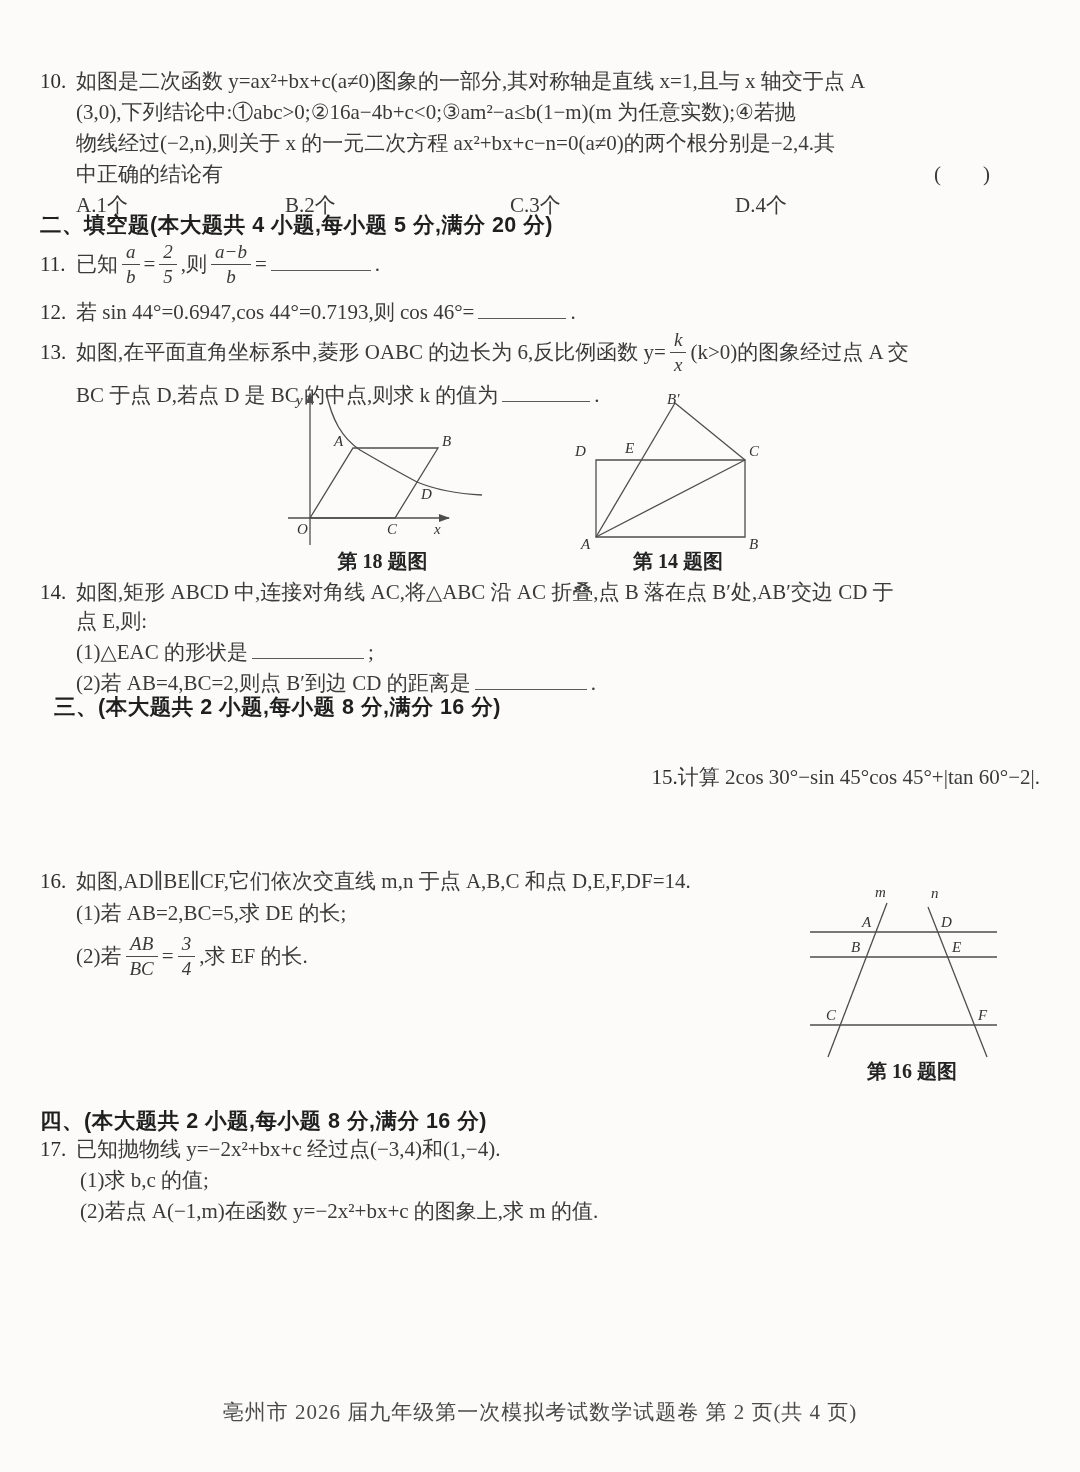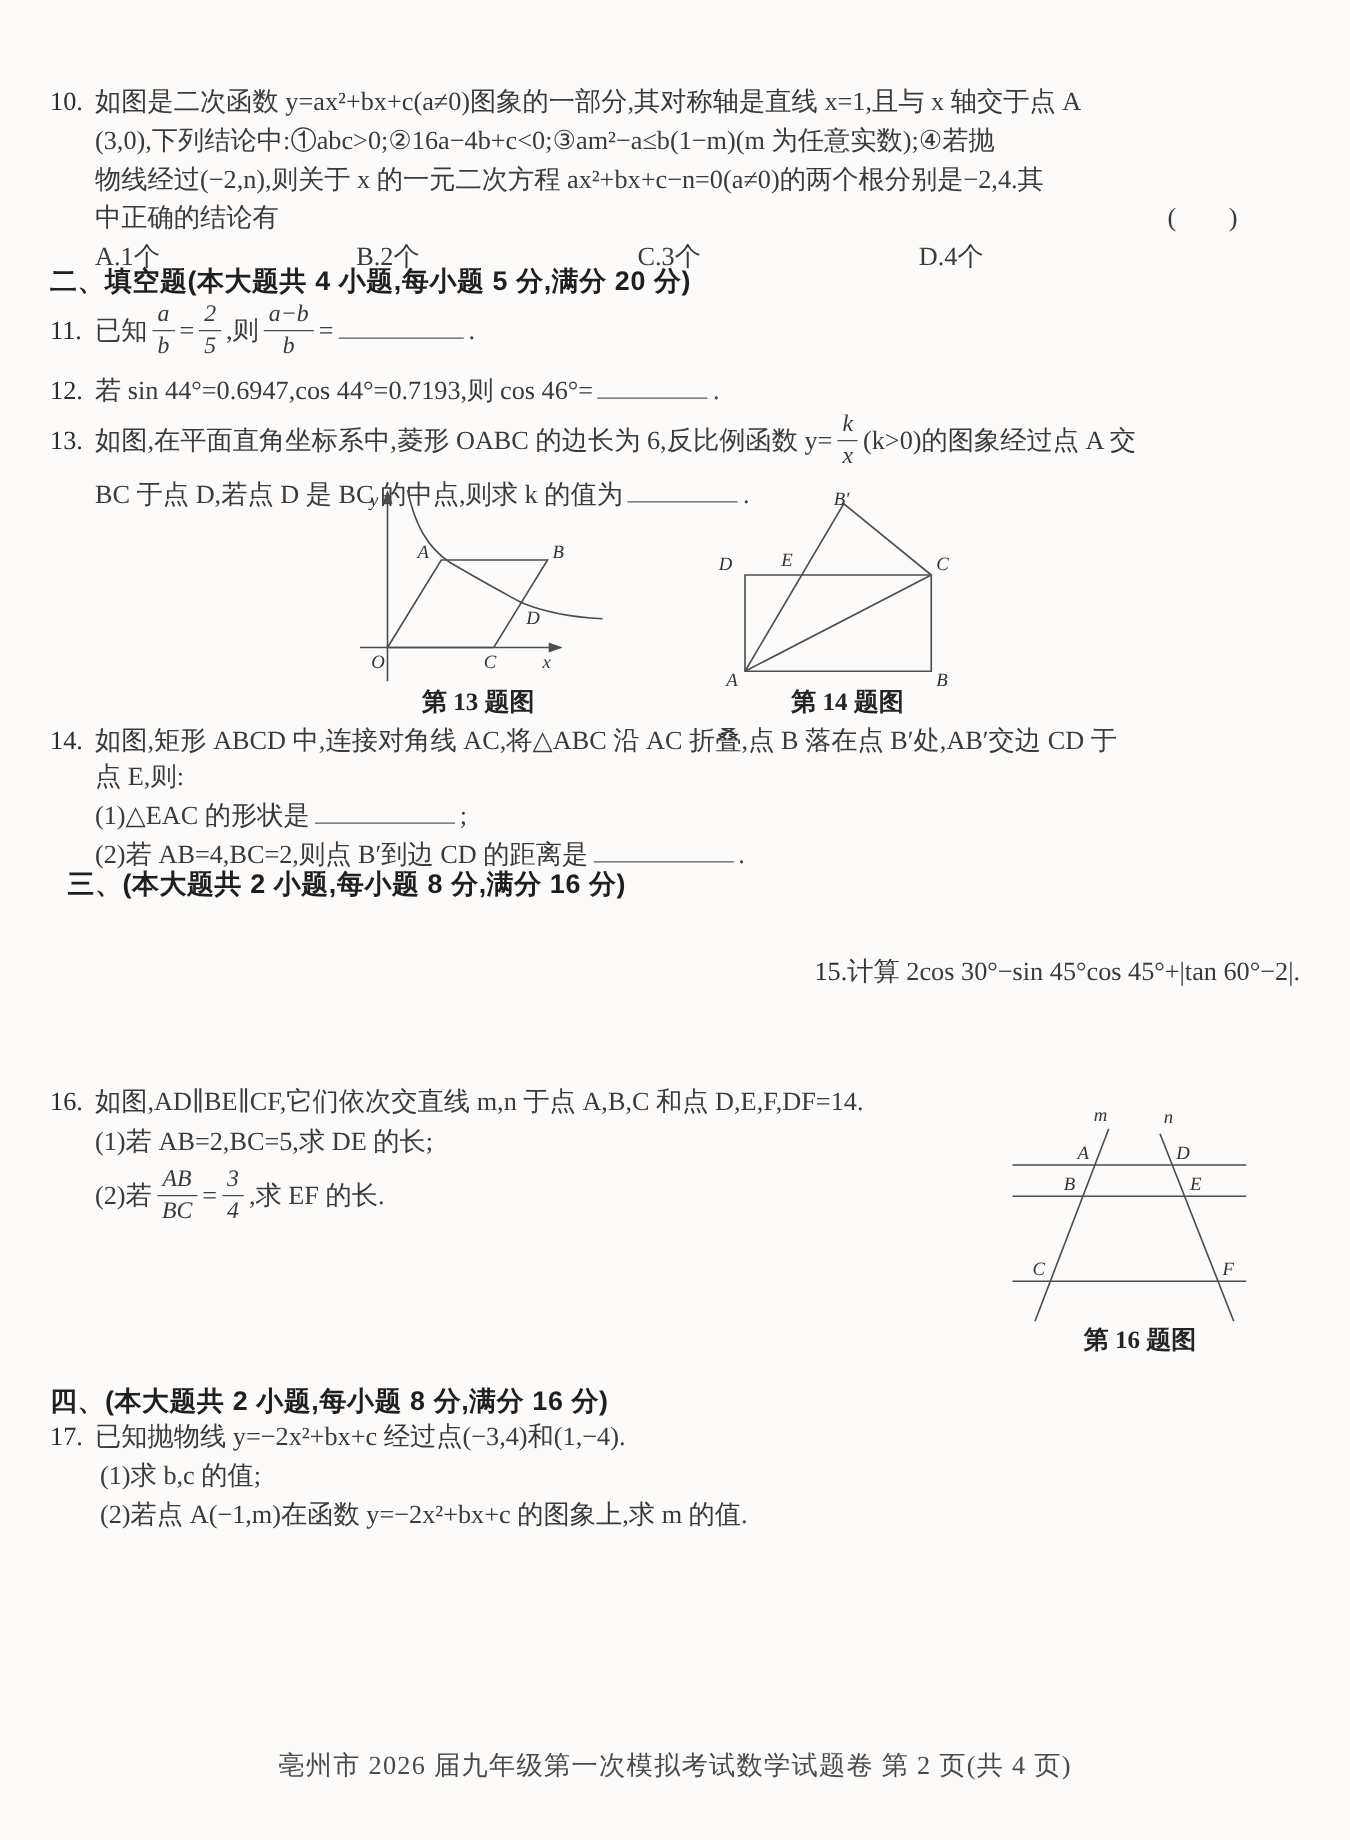--- a/index.html
+++ b/index.html
@@ -75,21 +75,21 @@
     <polygon points="34,128 77,58 162,58 119,128"></polygon>
     <path d="M 50,2 C 56,30 66,48 84,60 C 108,74 126,84 141,92 C 160,100 186,104 206,105"></path>
     <text class="figlabel" x="20" y="15">y</text>
     <text class="figlabel" x="158" y="144">x</text>
     <text class="figlabel" x="21" y="144">O</text>
     <text class="figlabel" x="58" y="56">A</text>
     <text class="figlabel" x="166" y="56">B</text>
     <text class="figlabel" x="111" y="144">C</text>
     <text class="figlabel" x="145" y="109">D</text>
   </svg>
-  <div class="figcap" style="top:548px;left:300px;width:165px;">第 13 题图</div>
+  <div class="figcap" style="top:548px;left:300px;width:165px;">第 18 题图</div>
 
   <svg class="figsvg" style="top:392px;left:563px;" width="215" height="160" viewBox="0 0 215 160">
     <polygon points="33,145 182,145 182,68 33,68"></polygon>
     <line x1="33" y1="145" x2="182" y2="68"></line>
     <line x1="33" y1="145" x2="112" y2="11"></line>
     <line x1="112" y1="11" x2="182" y2="68"></line>
     <text class="figlabel" x="18" y="157">A</text>
     <text class="figlabel" x="186" y="157">B</text>
     <text class="figlabel" x="186" y="64">C</text>
     <text class="figlabel" x="12" y="64">D</text>

